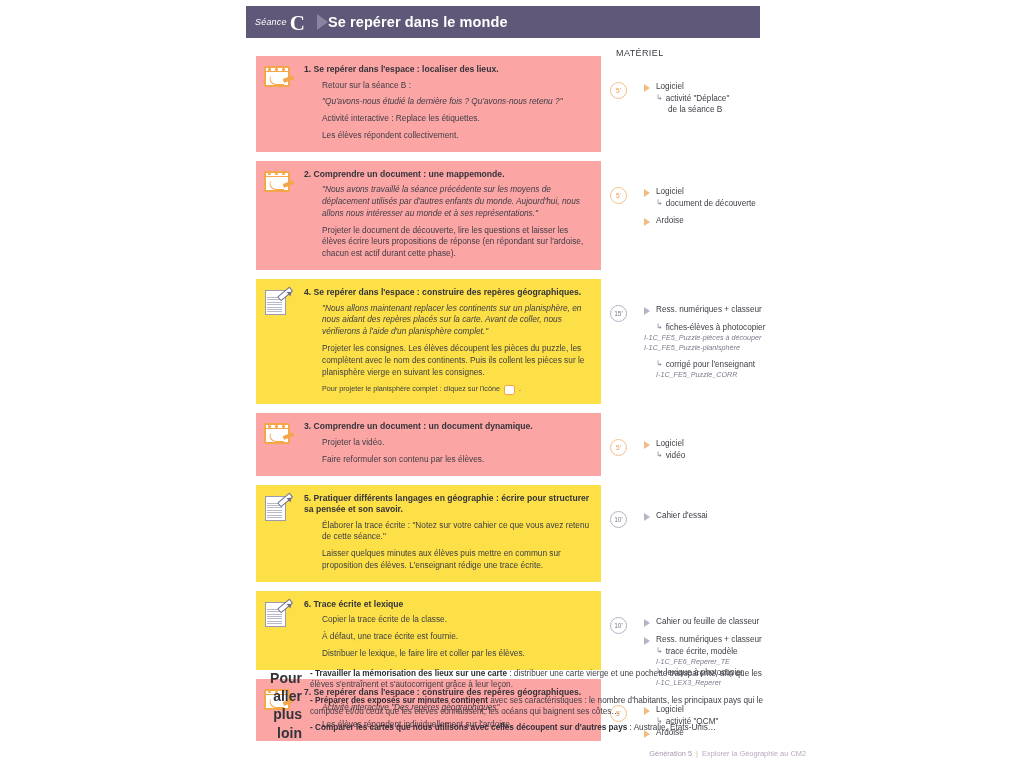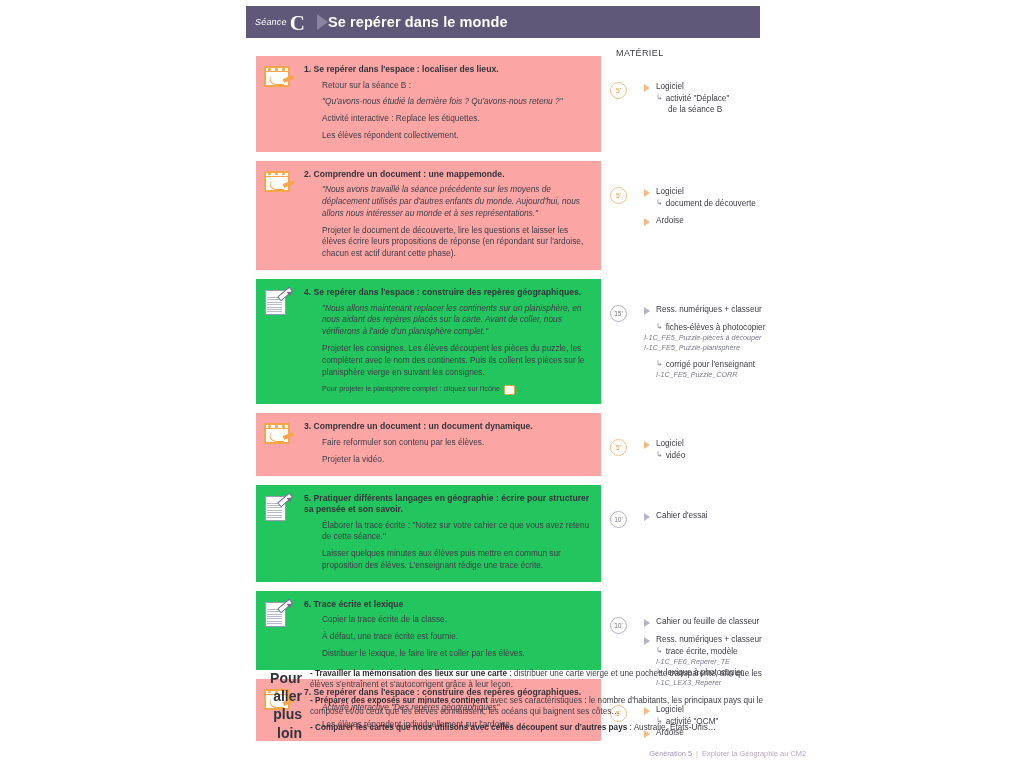--- a/index.html
+++ b/index.html
@@ -33,21 +33,21 @@
   
   .left-col{position:absolute;left:256px;top:56px;width:345px;}
   .right-col{position:absolute;left:610px;top:48px;width:210px;}
 
   
   .block{
     position:relative;display:flex;padding:8px 10px 10px 8px;margin-bottom:9px;
     box-sizing:border-box;
   }
   .block.orange{background:#fca5a5;}
-  .block.grey{background:#22c55e;}
+  .block.grey{background:#fde047;}
 
   .icon-cell{width:40px;flex:0 0 40px;padding-top:2px;}
   .txt-cell{flex:1;}
 
   .b-title{
     font-size:8.6px;font-weight:bold;color:#33333a;line-height:1.35;margin:0 0 4px 0;
   }
   .b-para{
     font-size:8.3px;line-height:1.42;color:#3d3d45;margin:0 0 5px 18px;
   }
@@ -195,22 +195,22 @@
             <span>Pour projeter le planisphère complet : cliquez sur l'icône</span>
             <span class="mini-ico"></span>
             <span>.</span>
           </div>
         </div>
       </div>
       <div class="block orange">
         <div class="icon-cell"><span class="ico-wb"><span class="frame"></span><span class="bar"></span><span class="dot d1"></span><span class="dot d2"></span><span class="dot d3"></span><span class="squig"></span><span class="pen"></span></span></div>
         <div class="txt-cell">
           <p class="b-title">3. Comprendre un document : un document dynamique.</p>
+          <p class="b-para">Projeter la vidéo.</p>
           <p class="b-para">Faire reformuler son contenu par les élèves.</p>
-          <p class="b-para">Projeter la vidéo.</p>
         </div>
       </div>
       <div class="block grey">
         <div class="icon-cell"><span class="ico-nb"><span class="sheet"></span><span class="line" style="top:8px"></span><span class="line" style="top:10.4px"></span><span class="line" style="top:12.8px"></span><span class="line" style="top:15.2px"></span><span class="line" style="top:17.6px"></span><span class="line" style="top:20px"></span><span class="line" style="top:22.4px"></span><span class="pencil"></span><span class="tip"></span></span></div>
         <div class="txt-cell">
           <p class="b-title">5. Pratiquer différents langages en géographie : écrire pour structurer sa pensée et son savoir.</p>
           <p class="b-para">Élaborer la trace écrite : "Notez sur votre cahier ce que vous avez retenu de cette séance."</p>
           <p class="b-para">Laisser quelques minutes aux élèves puis mettre en commun sur proposition des élèves. L'enseignant rédige une trace écrite.</p>
         </div>
       </div>

